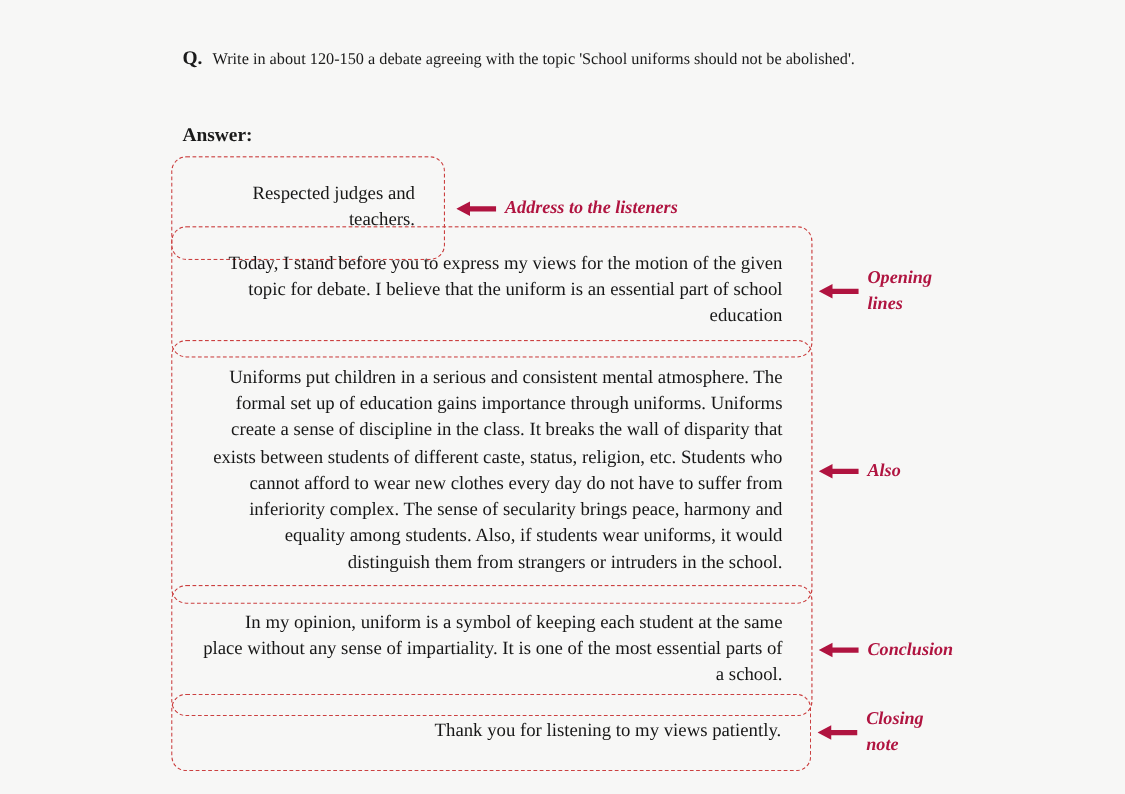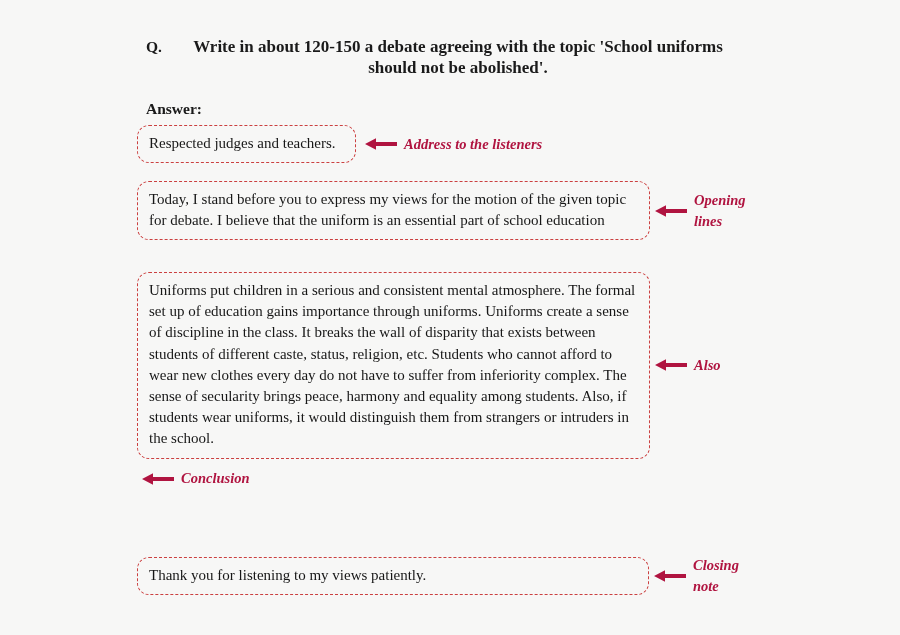--- a/index.html
+++ b/index.html
@@ -26,25 +26,24 @@
     align-items: flex-start;
   }
   #question-marker {
     font-weight: bold;
     font-size: 15.5px;
     line-height: 21px;
     width: 24px;
     flex: 0 0 24px;
   }
   #question-text {
-    font-weight: bold;
-    font-size: 17px;
+    font-weight: normal;
+    font-size: 13px;
     line-height: 21px;
     flex: 1 1 auto;
-    text-align: center;
   }
 
   
   #answer-label {
     position: absolute;
     left: 146px;
     top: 99px;
     font-weight: bold;
     font-size: 15.5px;
     line-height: 20px;
@@ -60,21 +59,22 @@
     box-sizing: border-box;
     border: 1.4px dashed #cb4040;
     border-radius: 12px;
     background: transparent;
     padding: 7px 11px 8px 11px;
     font-size: 15px;
     line-height: 21.2px;
     color: #171717;
   }
   .answer-box p {
-    margin: 0;
+    margin: 12px;
+    text-align: right;
   }
 
   
   .callout {
     display: flex;
     align-items: center;
     flex: 0 0 auto;
   }
   .arrow {
     display: block;
@@ -152,20 +152,23 @@
   </div>
   <div class="callout">
     <svg class="arrow" width="32" height="14" viewBox="0 0 32 14" aria-hidden="true">
       <path d="M0 7 L11 1.2 L11 4.9 L32 4.9 L32 9.1 L11 9.1 L11 12.8 Z" fill="#b01440"></path>
     </svg>
     <span class="callout-label">Also</span>
   </div>
 </div>
 
 <div class="answer-row" id="row-conclusion">
+  <div class="answer-box">
+    <p>In my opinion, uniform is a symbol of keeping each student at the same place without any sense of impartiality. It is one of the most essential parts of a school.</p>
+  </div>
   <div class="callout">
     <svg class="arrow" width="32" height="14" viewBox="0 0 32 14" aria-hidden="true">
       <path d="M0 7 L11 1.2 L11 4.9 L32 4.9 L32 9.1 L11 9.1 L11 12.8 Z" fill="#b01440"></path>
     </svg>
     <span class="callout-label">Conclusion</span>
   </div>
 </div>
 
 <div class="answer-row" id="row-closing">
   <div class="answer-box">

